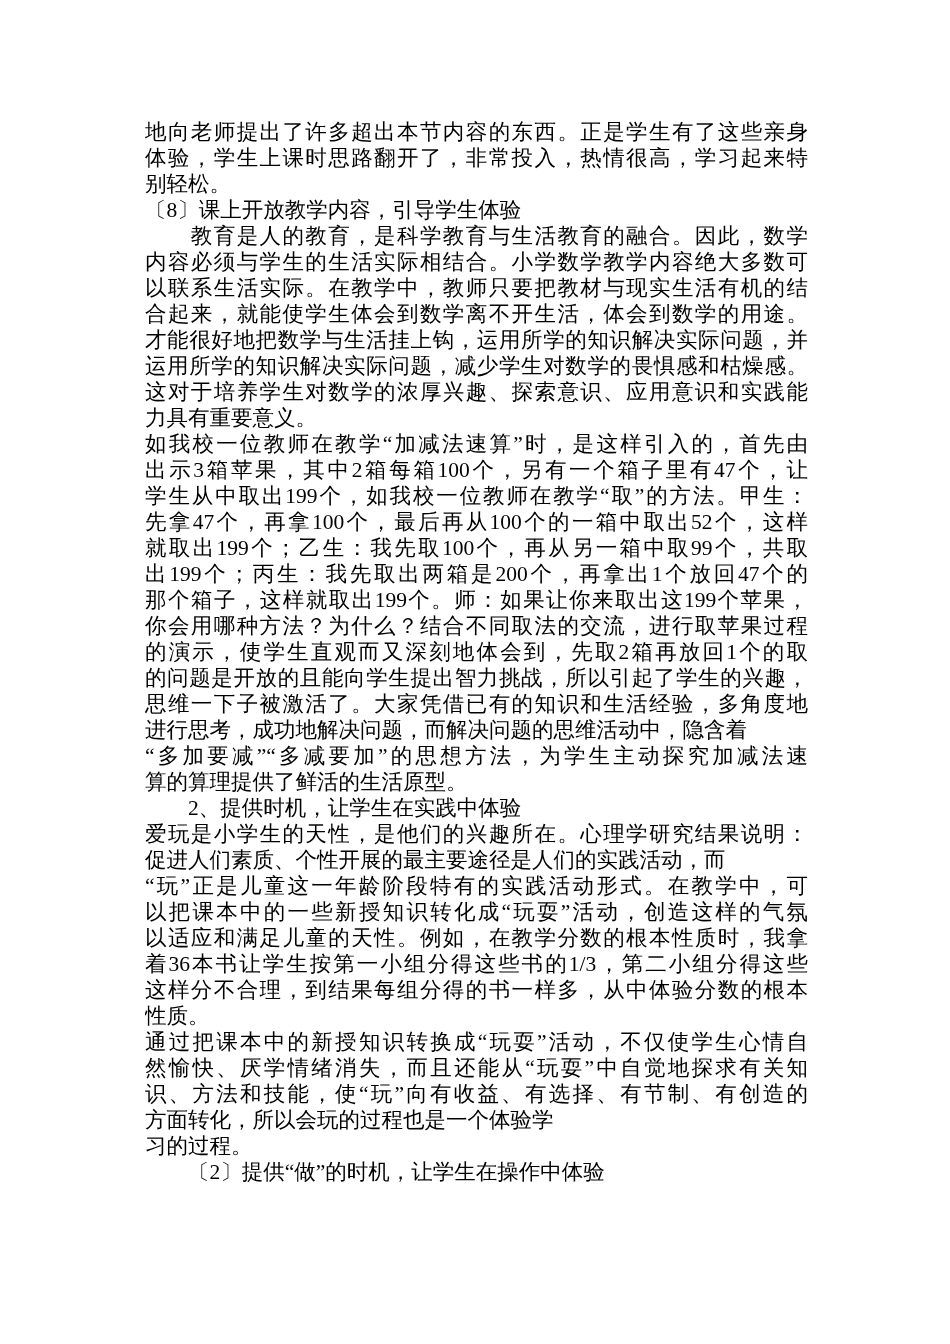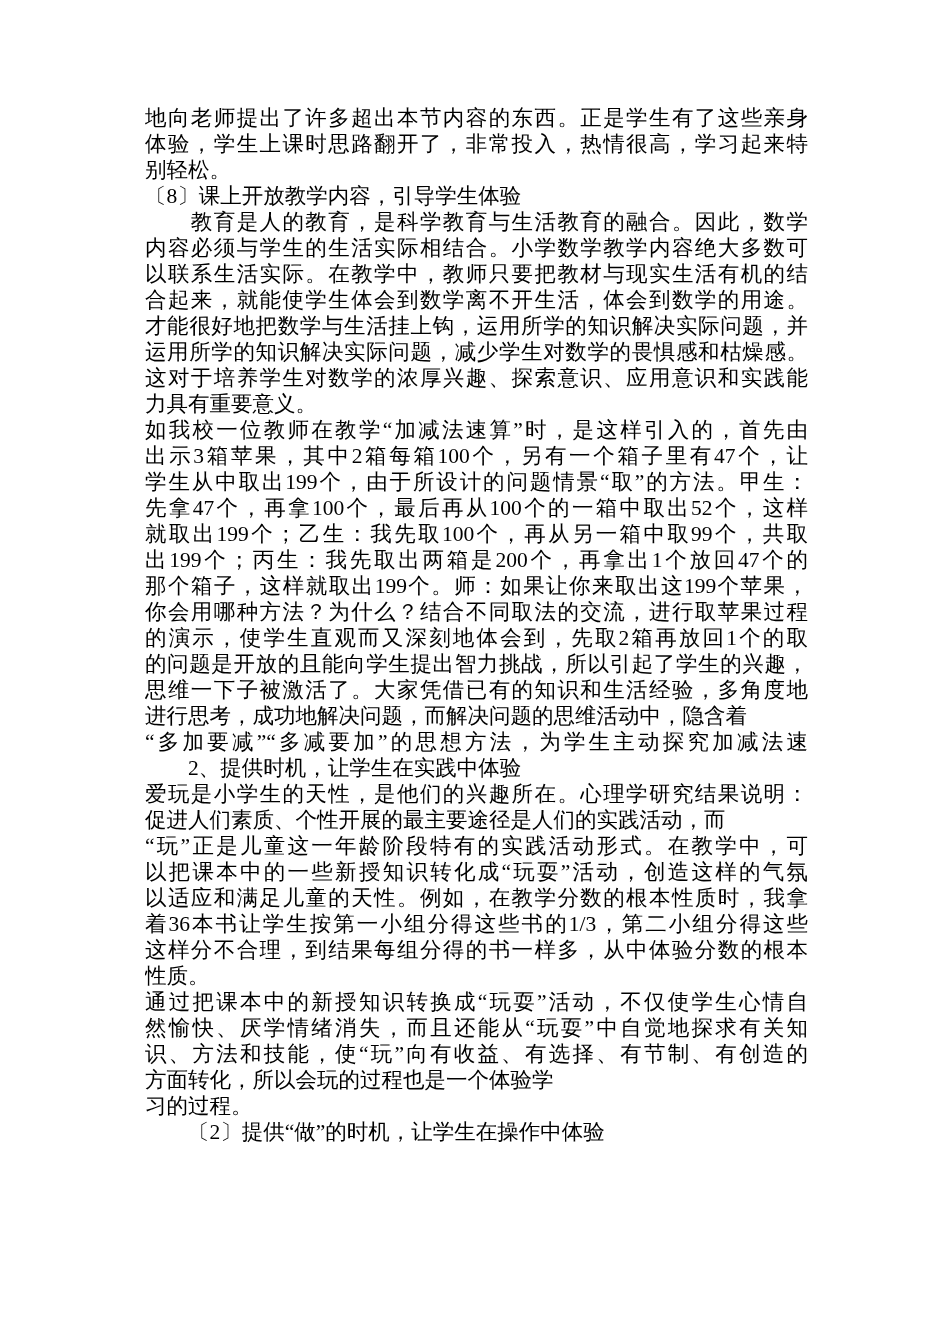--- a/index.html
+++ b/index.html
@@ -11,21 +11,21 @@
     position: relative;
     width: 950px;
     height: 1344px;
     background: #ffffff;
     overflow: hidden;
     font-family: "Liberation Serif", "DejaVu Serif", serif;
   }
   .content {
     position: absolute;
     left: 145px;
-    top: 105px;
+    top: 119px;
     width: 663px;
     color: #000000;
     font-size: 21.5px;
     line-height: 26px;
     text-align: left;
   }
   .paragraph {
     margin: 0;
     padding: 0;
   }
@@ -58,31 +58,32 @@
         <div class="line flush">以联系生活实际。在教学中，教师只要把教材与现实生活有机的结</div>
         <div class="line flush">合起来，就能使学生体会到数学离不开生活，体会到数学的用途。</div>
         <div class="line flush">才能很好地把数学与生活挂上钩，运用所学的知识解决实际问题，并</div>
         <div class="line flush">运用所学的知识解决实际问题，减少学生对数学的畏惧感和枯燥感。</div>
         <div class="line flush">这对于培养学生对数学的浓厚兴趣、探索意识、应用意识和实践能</div>
         <div class="line">力具有重要意义。</div>
       </div>
       <div class="paragraph">
         <div class="line flush">如我校一位教师在教学“加减法速算”时，是这样引入的，首先由</div>
         <div class="line flush">出示3箱苹果，其中2箱每箱100个，另有一个箱子里有47个，让</div>
-        <div class="line flush">学生从中取出199个，由于所设计的问题情景“取”的方法。甲生：</div>
+        <div class="line flush">学生从中取出199个，如我校一位教师在教学“取”的方法。甲生：</div>
         <div class="line flush">先拿47个，再拿100个，最后再从100个的一箱中取出52个，这样</div>
         <div class="line flush">就取出199个；乙生：我先取100个，再从另一箱中取99个，共取</div>
         <div class="line flush">出199个；丙生：我先取出两箱是200个，再拿出1个放回47个的</div>
         <div class="line flush">那个箱子，这样就取出199个。师：如果让你来取出这199个苹果，</div>
         <div class="line flush">你会用哪种方法？为什么？结合不同取法的交流，进行取苹果过程</div>
         <div class="line flush">的演示，使学生直观而又深刻地体会到，先取2箱再放回1个的取</div>
         <div class="line flush">的问题是开放的且能向学生提出智力挑战，所以引起了学生的兴趣，</div>
         <div class="line flush">思维一下子被激活了。大家凭借已有的知识和生活经验，多角度地</div>
         <div class="line">进行思考，成功地解决问题，而解决问题的思维活动中，隐含着</div>
         <div class="line flush">“多加要减”“多减要加”的思想方法，为学生主动探究加减法速</div>
+        <div class="line">算的算理提供了鲜活的生活原型。</div>
       </div>
       <div class="paragraph">
         <div class="line">　　2、提供时机，让学生在实践中体验</div>
       </div>
       <div class="paragraph">
         <div class="line flush">爱玩是小学生的天性，是他们的兴趣所在。心理学研究结果说明：</div>
         <div class="line">促进人们素质、个性开展的最主要途径是人们的实践活动，而</div>
         <div class="line flush">“玩”正是儿童这一年龄阶段特有的实践活动形式。在教学中，可</div>
         <div class="line flush">以把课本中的一些新授知识转化成“玩耍”活动，创造这样的气氛</div>
         <div class="line flush">以适应和满足儿童的天性。例如，在教学分数的根本性质时，我拿</div>

